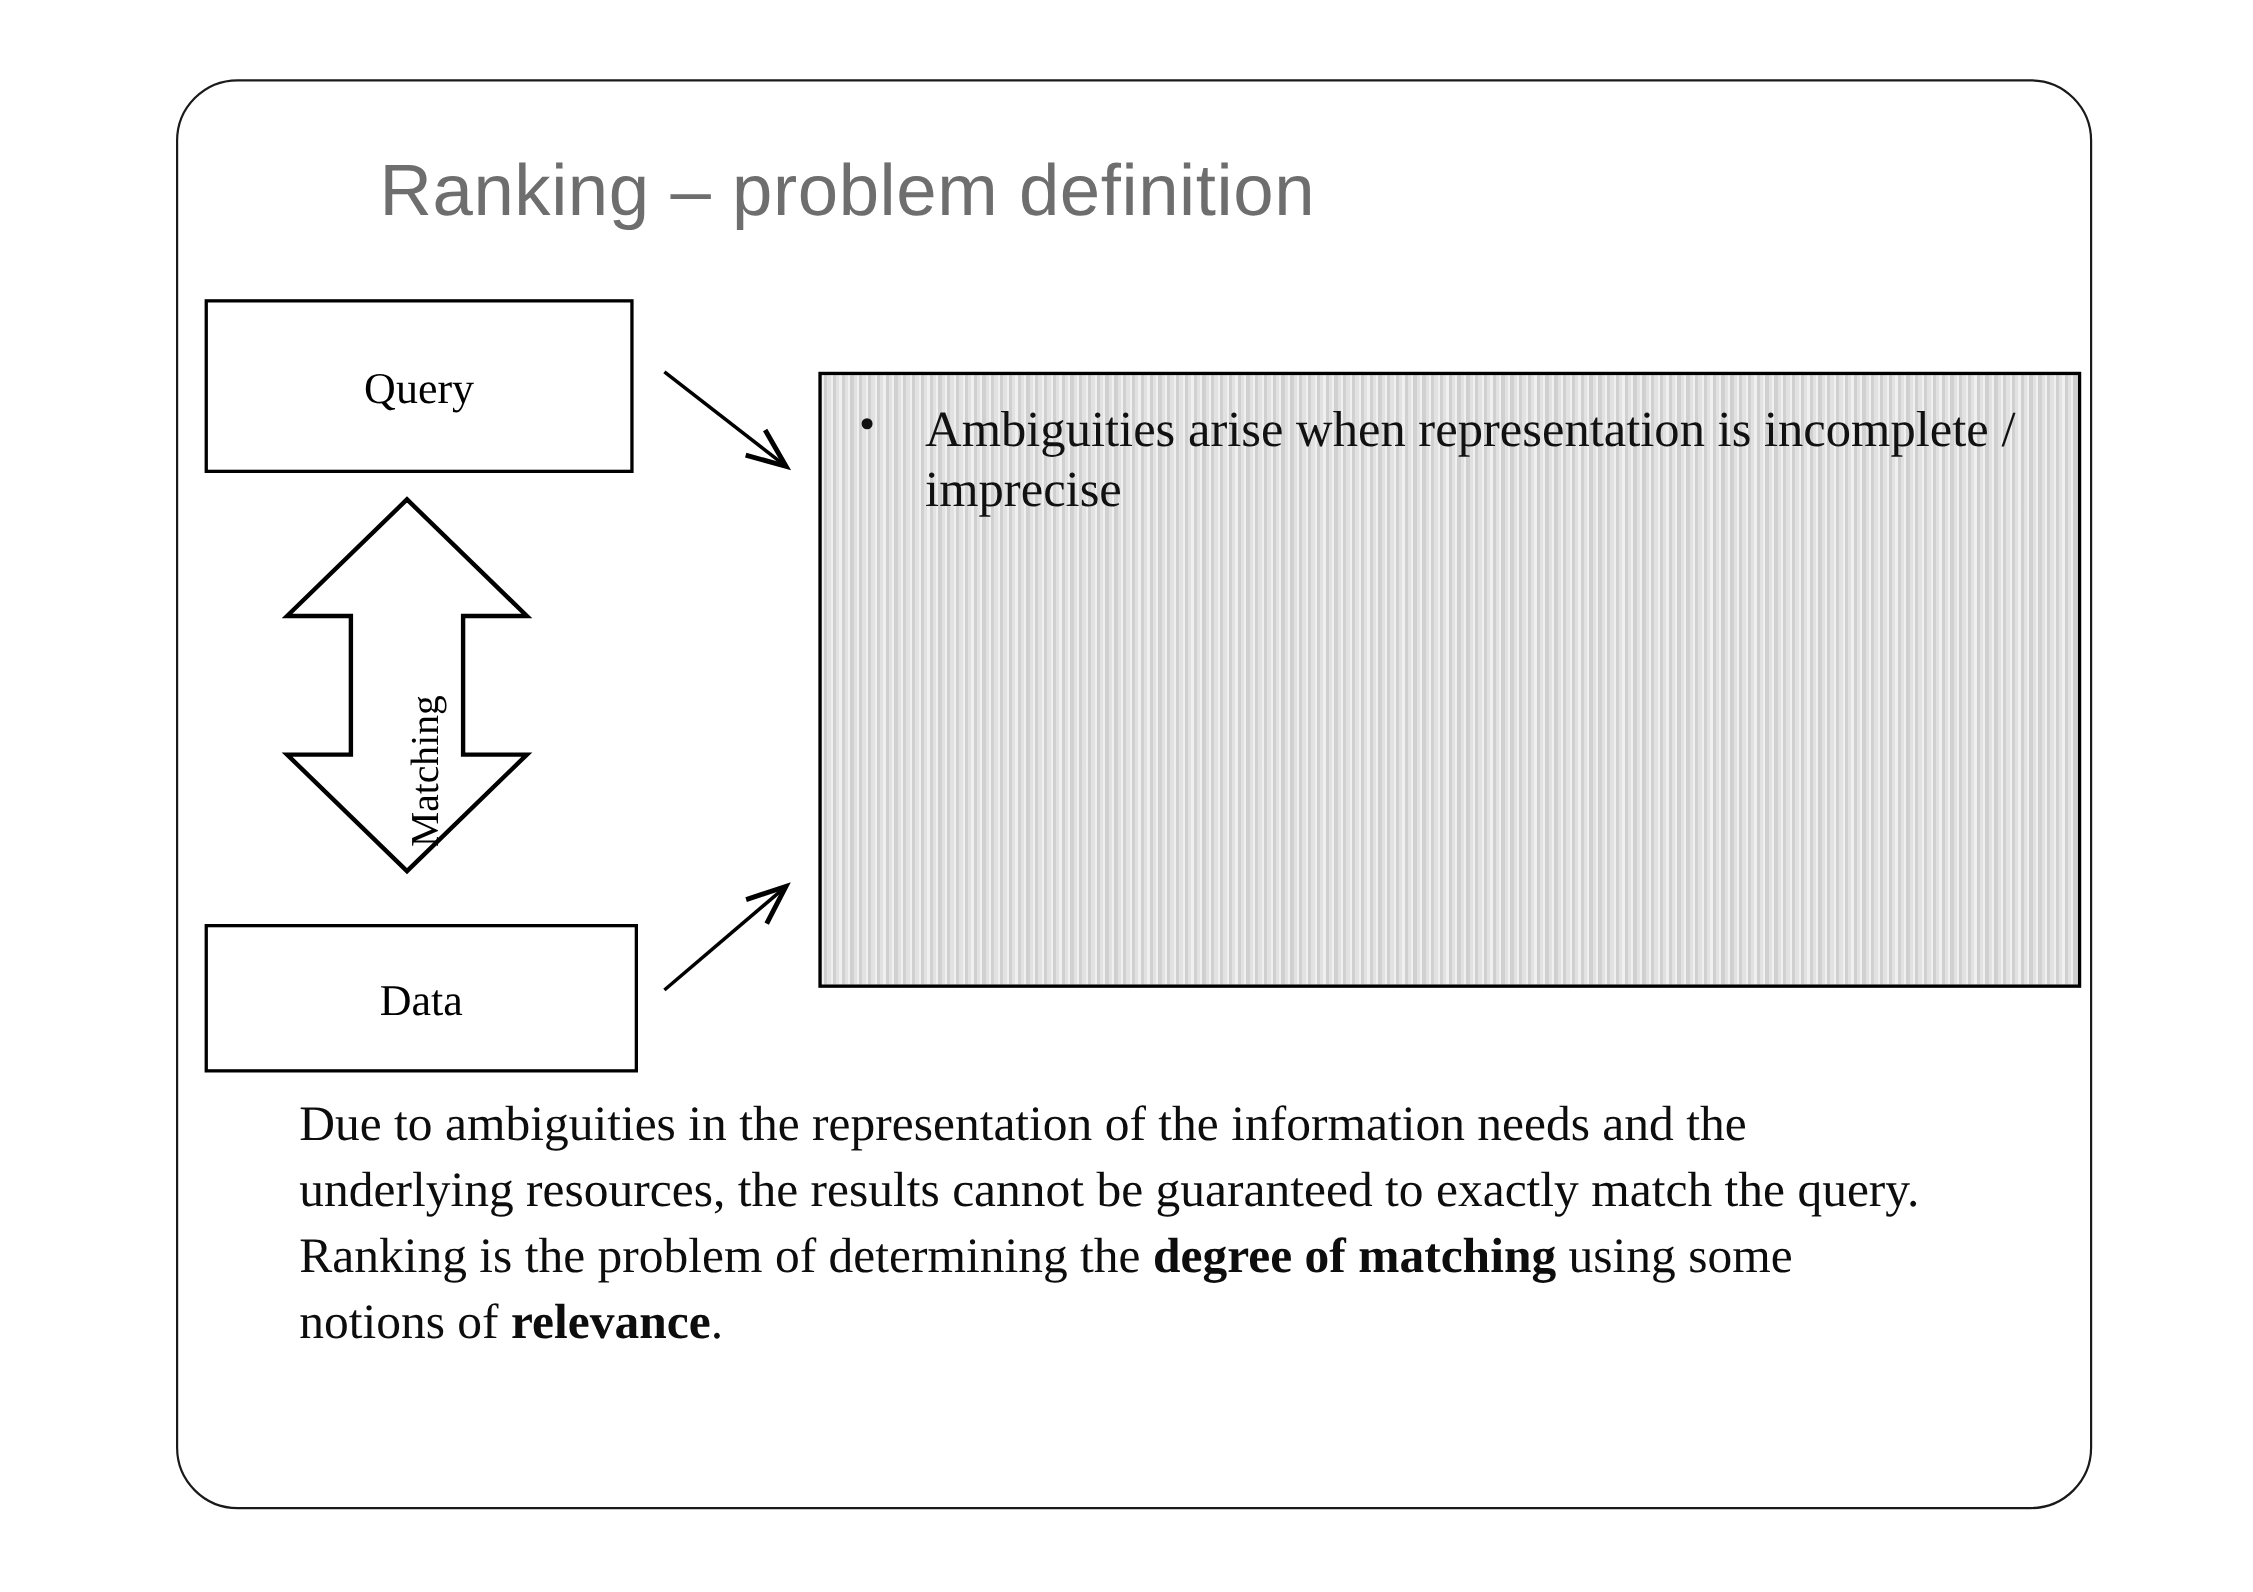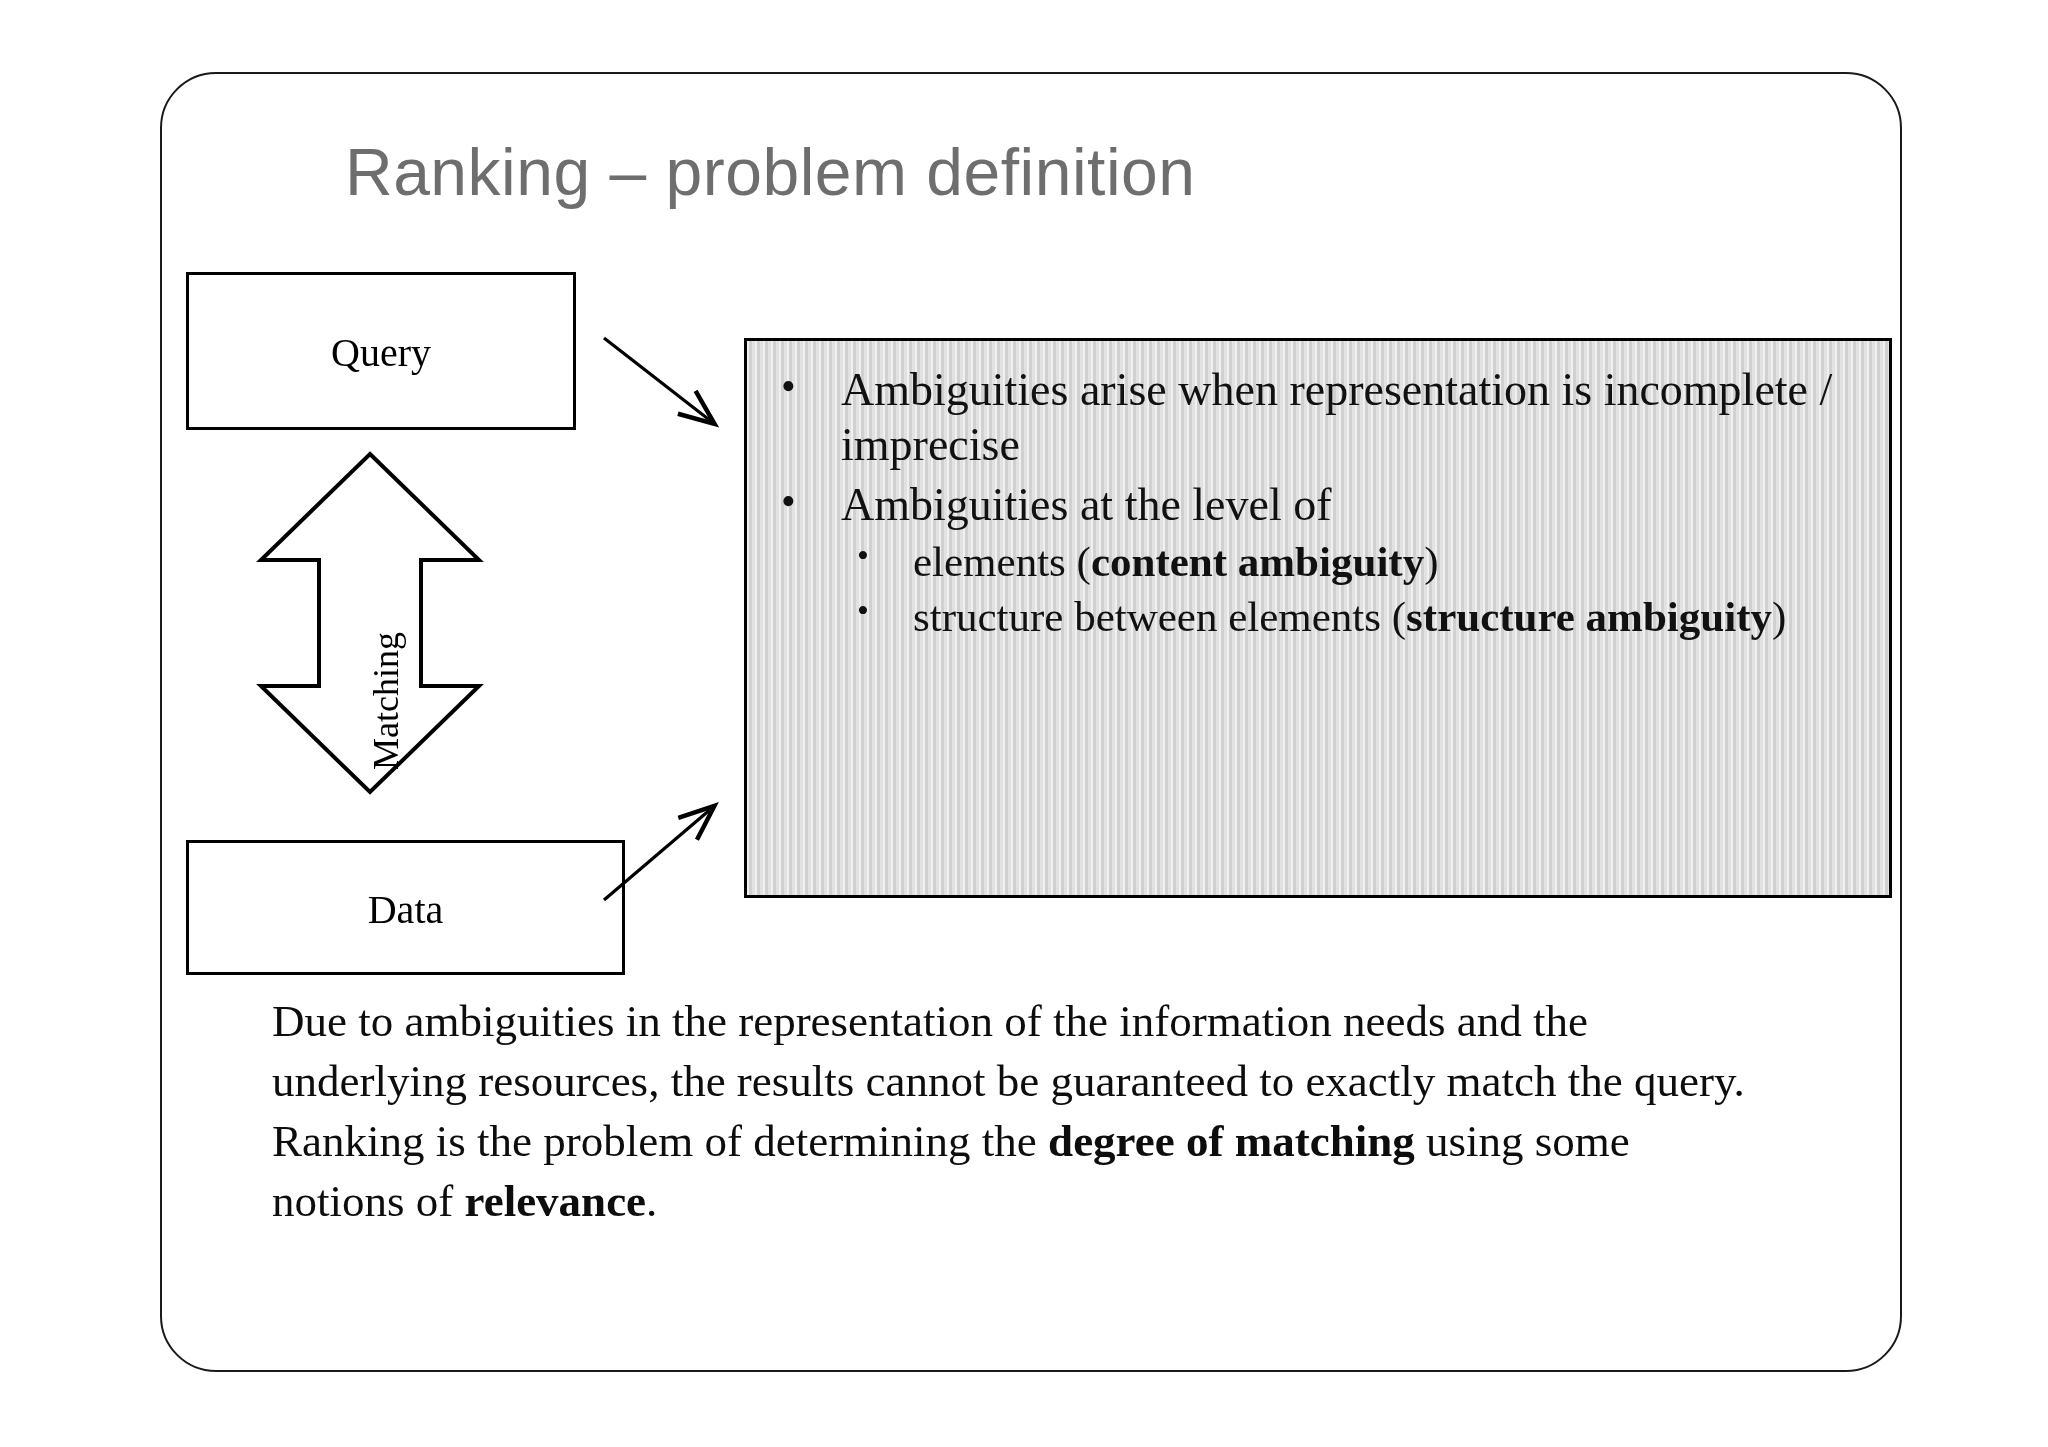--- a/index.html
+++ b/index.html
@@ -45,21 +45,21 @@
     justify-content:center;
   }
   .flow-box span{
     font-family:"Liberation Serif", serif;
     font-size:40px;
     color:#000;
     line-height:1;
   }
   #query-box{ left:186px; top:272px; width:390px; height:158px; }
   #query-box span{ transform:translateY(2px); }
-  #data-box{  left:186px; top:840px; width:439px; height:135px; }
+  #data-box{  left:186px; top:840px; width:394px; height:135px; }
   #data-box span{ transform:translateY(2px); }
 
   
   #matching-arrow{
     position:absolute;
     left:255px;top:448px;
     width:230px;height:350px;
   }
   #matching-arrow svg{display:block;}
   #matching-label{
@@ -187,27 +187,16 @@
   <line x1="604" y1="338" x2="712" y2="422" stroke="#000000" stroke-width="3.2" marker-end="url(#arrowhead-open)"></line>
 
   <line x1="604" y1="900" x2="712" y2="808" stroke="#000000" stroke-width="3.2" marker-end="url(#arrowhead-open)"></line>
 </svg>
 
 <div id="bullet-panel">
   <ul class="lv1">
     <li>
       <span>Ambiguities arise when representation is incomplete / imprecise</span>
     </li>
-    <li>
-      <span>Ambiguities at the level of</span>
-      <ul class="lv2">
-        <li>
-          <span>elements (</span><b>content ambiguity</b><span>)</span>
-        </li>
-        <li>
-          <span>structure between elements (</span><b>structure ambiguity</b><span>)</span>
-        </li>
-      </ul>
-    </li>
   </ul>
 </div>
 
 <div id="summary-paragraph"><span>Due to ambiguities in the representation of the information needs and the underlying resources, the results cannot be guaranteed to exactly match the query. Ranking is the problem of determining the </span><b>degree of matching</b><span> using some notions of </span><b>relevance</b><span>.</span></div>
 
 </body></html>

